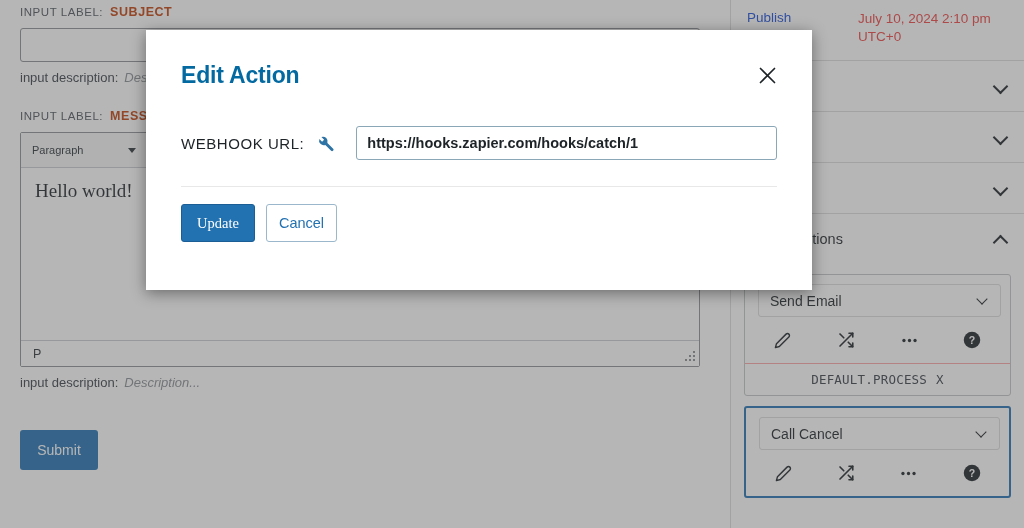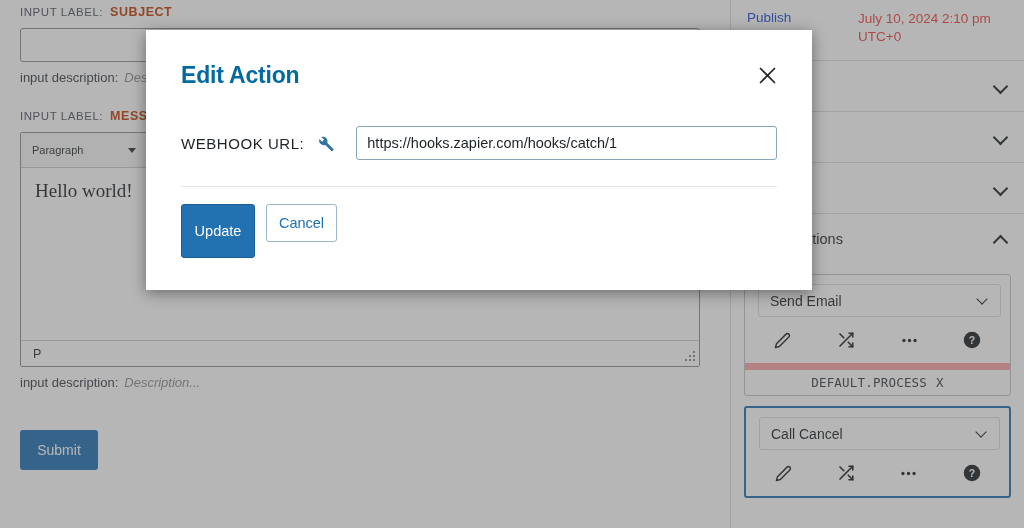--- a/index.html
+++ b/index.html
@@ -133,21 +133,21 @@
   }
   .icon-row {
     display: flex; align-items: center; justify-content: space-around;
     height: 46px; padding: 0 6px;
   }
   .icon-btn {
     width: 30px; height: 28px; display:flex; align-items:center; justify-content:center;
     cursor: pointer; color: #1d2327;
   }
   .tag-row {
-    border-top: 7px solid #fca5a5;
+    border-top: 1px solid #fca5a5;
     display: flex; align-items: center; justify-content: center;
     height: 32px; gap: 9px;
     font-family: "DejaVu Sans Mono", monospace;
     font-size: 12.5px; color: #3c434a; letter-spacing: .2px;
   }
   .tag-x { cursor: pointer; font-size: 12.5px; }
 
   
   .dim-overlay {
     position: absolute; inset: 0;
@@ -175,28 +175,28 @@
   .wh-label {
     font-size: 15px; letter-spacing: .55px; color: #1d2327;
     font-weight: 500; text-transform: uppercase; white-space: nowrap;
   }
   .wrench { margin-left: 12px; display:flex; align-items:center; cursor:pointer; }
   .wh-input {
     margin-left: 21px;
     width: 442px; height: 34px;
     border: 1px solid #8aa7b8; border-radius: 3px;
     padding: 0 10px; font-size: 14.5px; color: #1d2327;
-    font-family: inherit; background: #fff; outline: none;
+    font-family: inherit; background: #fff; outline: none; font-weight: bold;
   }
   .modal-sep { margin: 26px 35px 0 35px; border-top: 1px solid #e8e8e8; }
   .modal-footer { display: flex; gap: 11px; padding: 17px 35px 0 35px; }
   .btn-primary {
-    width: 74px; height: 54px; background: #2271b1; color: #fff;
+    width: 74px; height: 38px; background: #2271b1; color: #fff;
     border: 1px solid #1b5e96; border-radius: 3px;
-    font-size: 14.5px; font-family: Liberation Sans, sans-serif; cursor: pointer;
+    font-size: 14.5px; font-family: Liberation Serif, serif; cursor: pointer;
   }
   .btn-secondary {
     width: 71px; height: 38px; background: #fff; color: #2271b1;
     border: 1px solid #9ab7cc; border-radius: 3px;
     font-size: 14.5px; font-family: inherit; cursor: pointer;
   }
 </style>
 </head>
 <body>
 

